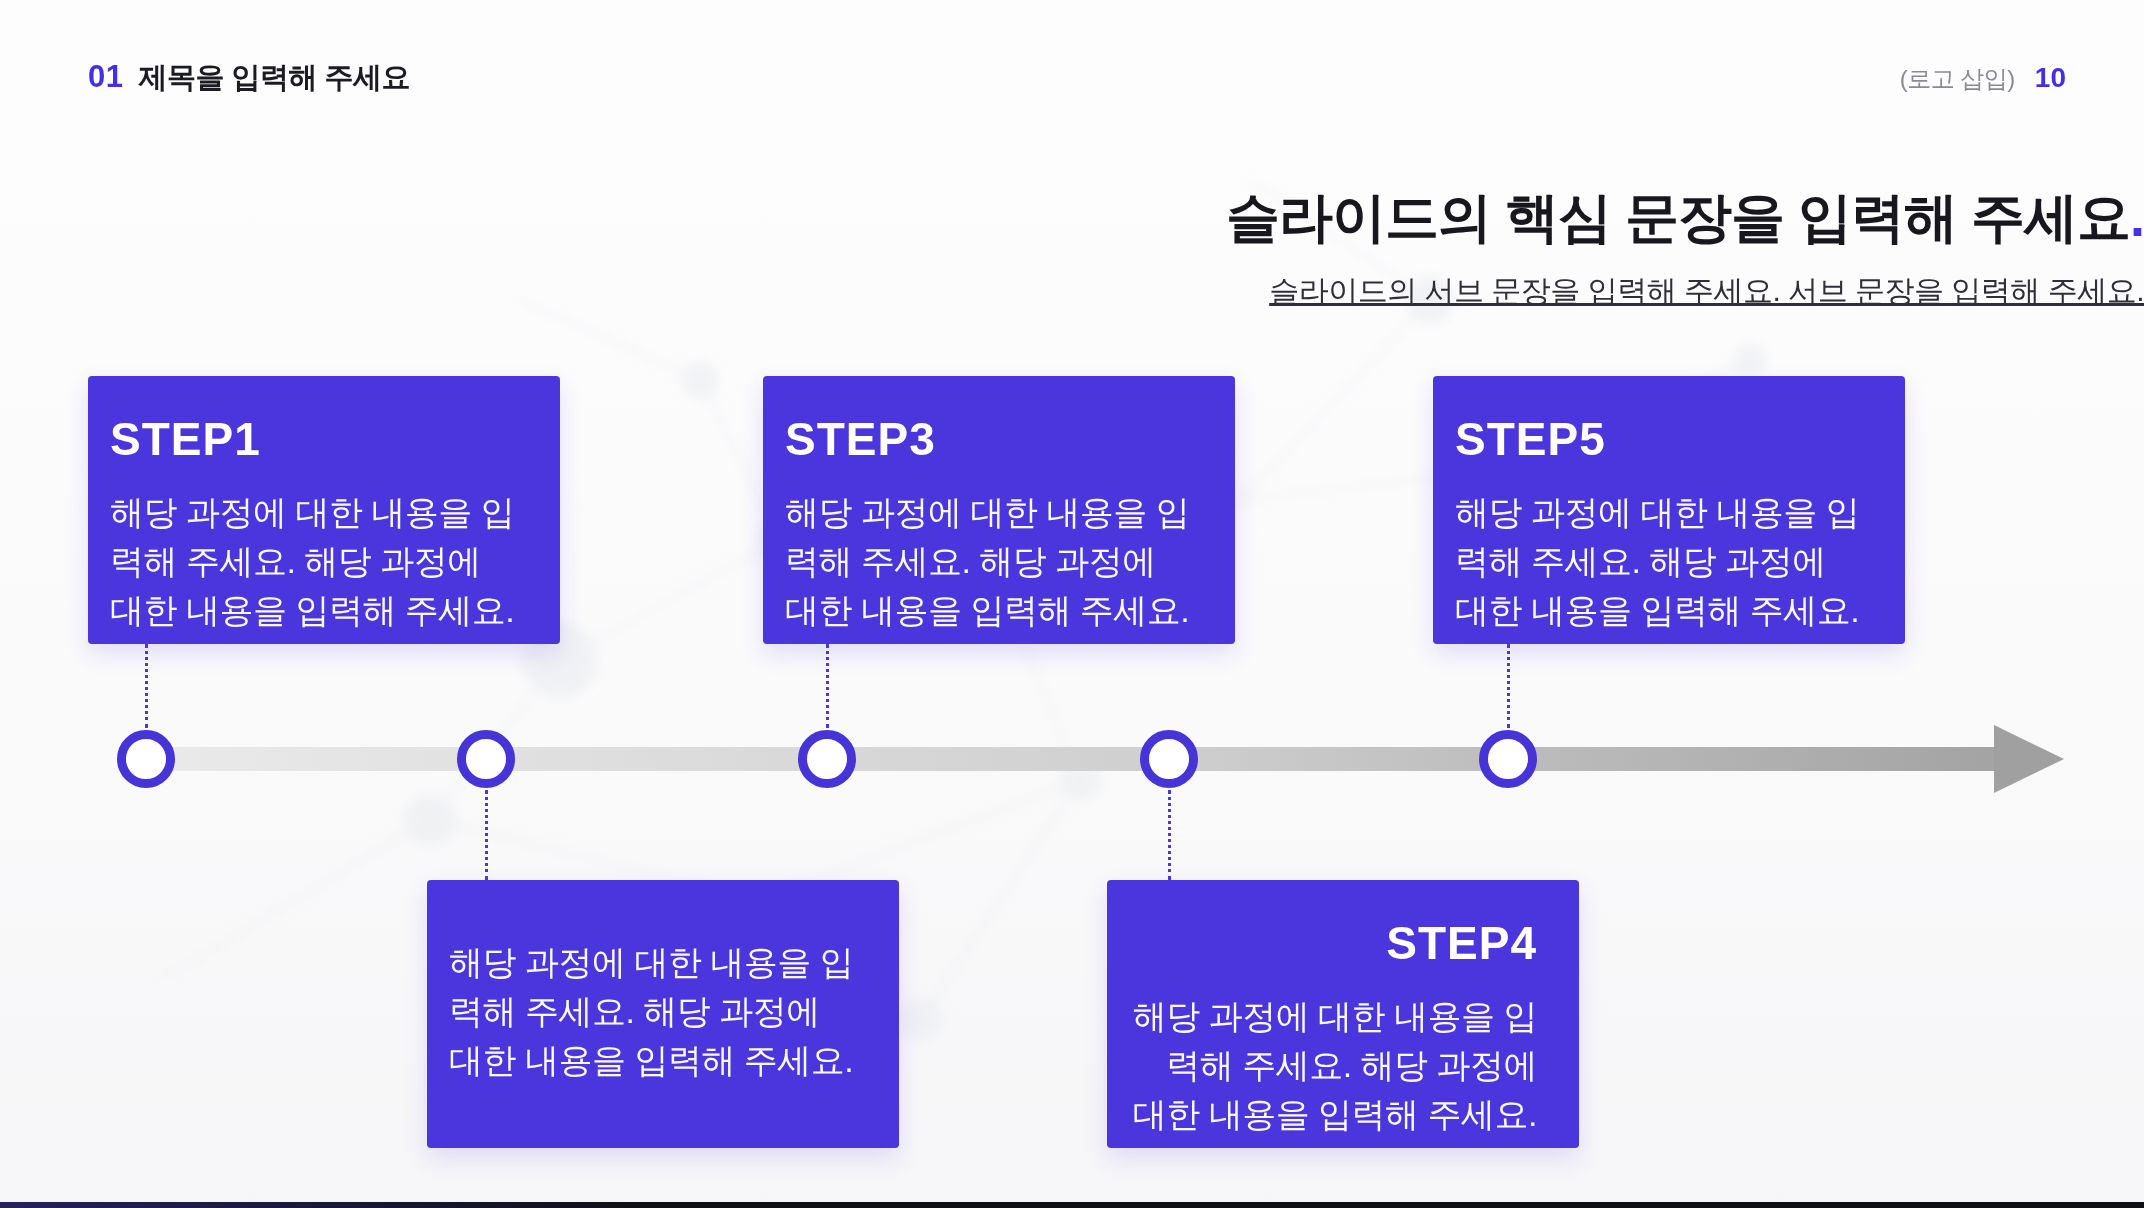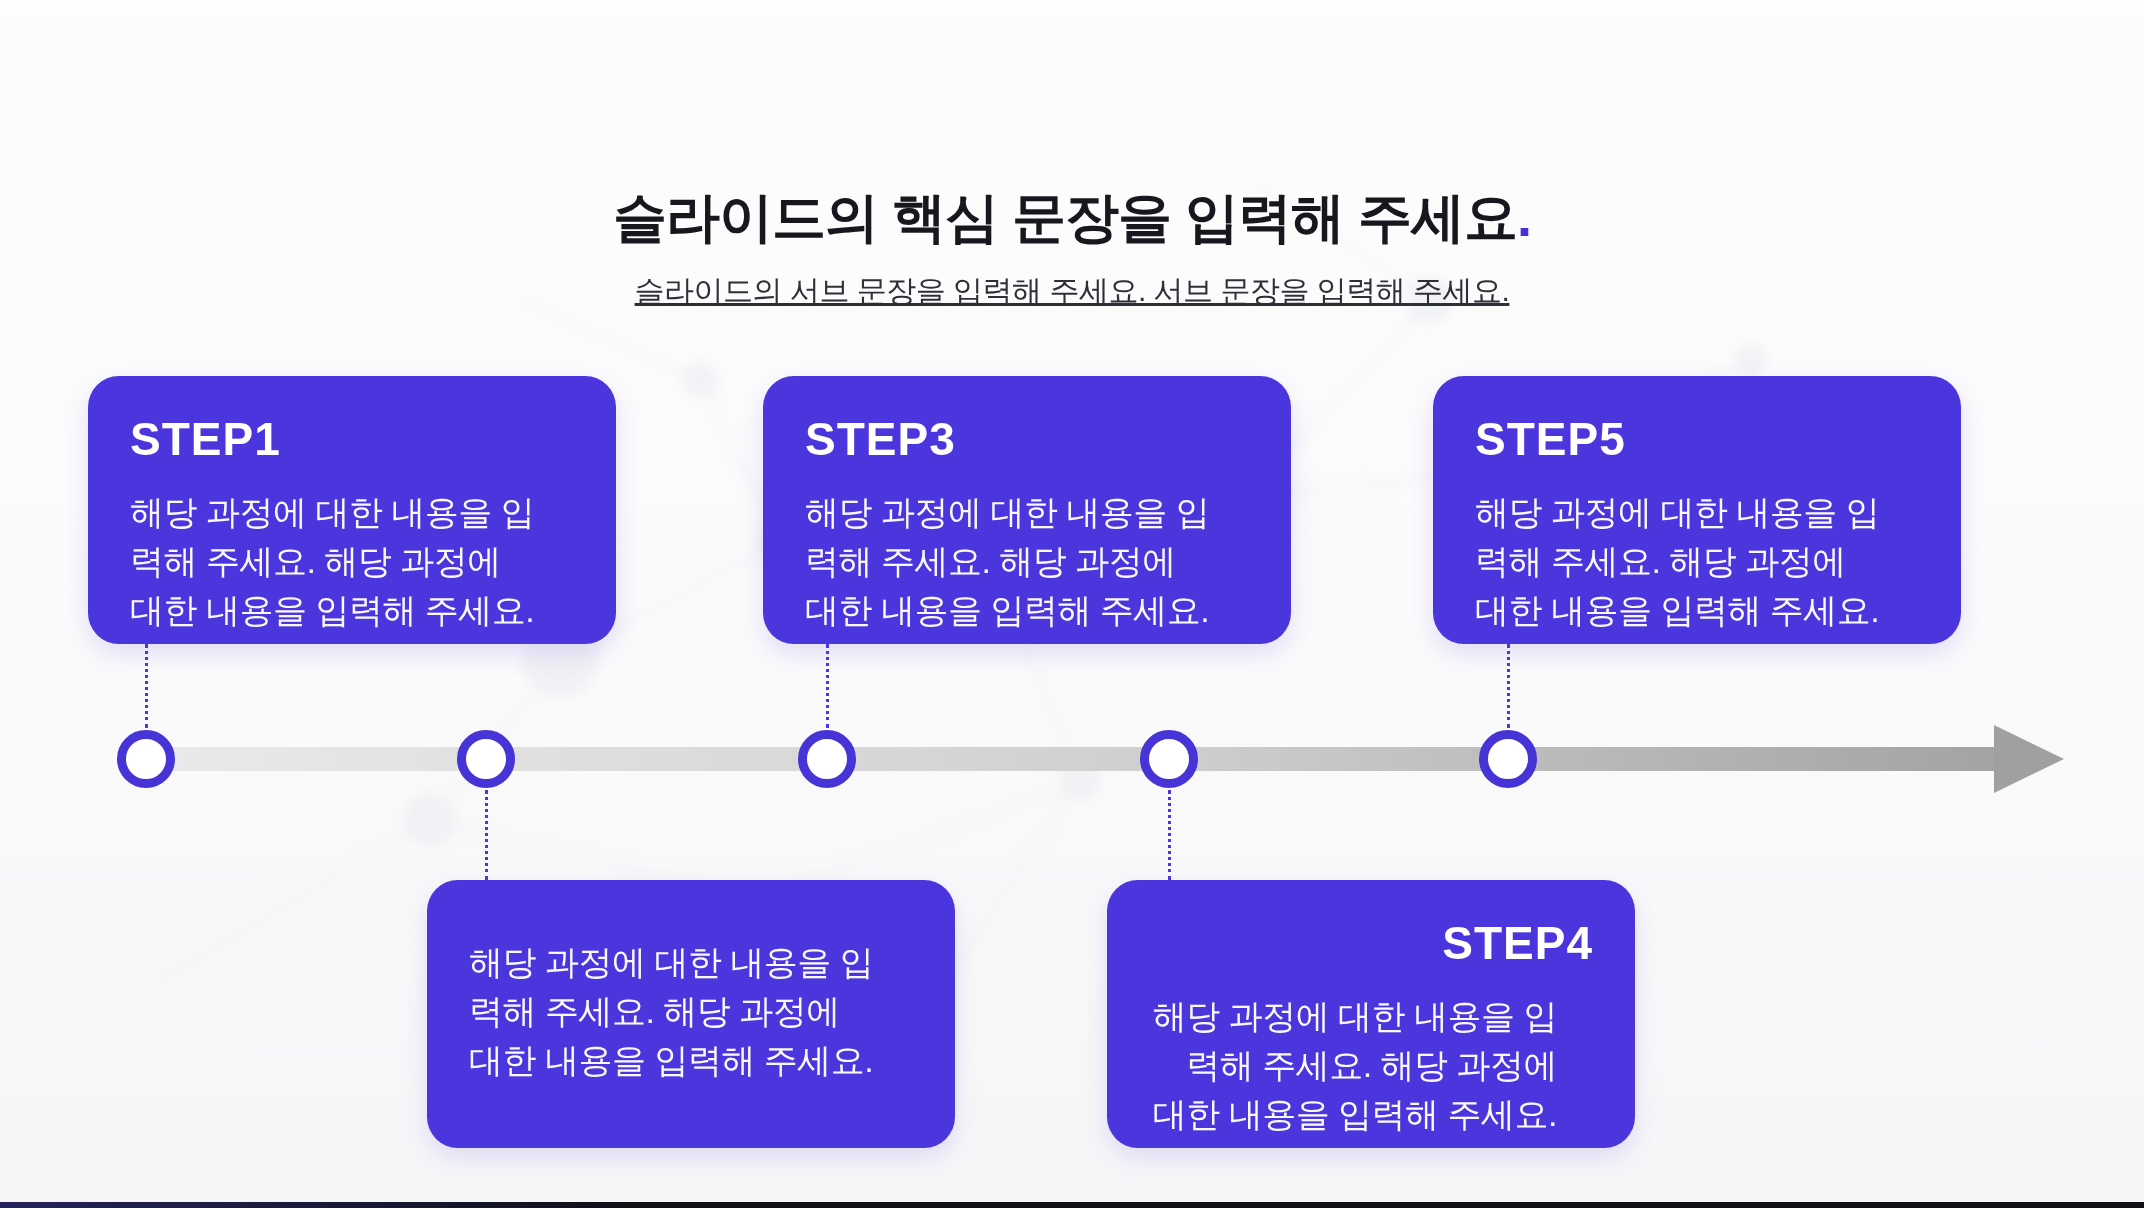--- a/index.html
+++ b/index.html
@@ -29,29 +29,29 @@
     position:absolute;top:58px;left:88px;right:78px;
     display:flex;justify-content:space-between;align-items:baseline;
   }
   .page-header .left{display:flex;align-items:baseline;gap:15px;}
   .page-index{font-size:31px;font-weight:800;color:var(--accent-text);letter-spacing:.5px;}
   .page-title{font-size:29px;font-weight:600;color:var(--header-text);letter-spacing:-0.5px;}
   .page-header .right{display:flex;align-items:baseline;gap:20px;}
   .logo-placeholder{font-size:24px;font-weight:500;color:#8A8A92;letter-spacing:-0.5px;}
   .page-number{font-size:28px;font-weight:800;color:var(--accent-text);}
   
-  .headline{position:absolute;top:182px;left:0;width:100%;text-align:center;}
+  .headline{position:absolute;top:182px;left:0;width:100%;text-align:right;}
   .headline-title{font-size:54px;font-weight:800;color:var(--title-text);letter-spacing:-1px;}
   .headline-title .period{color:var(--accent-text);}
   .headline-sub{margin-top:16px;font-size:30px;font-weight:500;color:var(--subtitle-text);letter-spacing:-0.5px;text-decoration:underline;}
   
   .card{
-    position:absolute;width:528px;height:268px;border-radius:31px;
+    position:absolute;width:472px;height:268px;border-radius:4px;
     background:var(--accent);color:var(--card-text);
-    padding:36px 42px 0 42px;
+    padding:36px 42px 0 22px;
     box-shadow:0 10px 24px rgba(75,53,220,.14);
   }
   .card-label{font-size:46px;font-weight:800;letter-spacing:1px;}
   .card-desc{margin-top:22px;font-size:34px;font-weight:400;line-height:1.44;max-width:408px;color:rgba(255,255,255,.97);letter-spacing:-0.5px;}
   .card.s1{left:88px;top:376px;}
   .card.s3{left:763px;top:376px;}
   .card.s5{left:1433px;top:376px;}
   .card.s2{left:427px;top:880px;}
   .card.s4{left:1107px;top:880px;text-align:right;}
   
@@ -105,20 +105,30 @@
       <circle cx="430" cy="820" r="26"></circle>
       <circle cx="700" cy="380" r="18"></circle>
       <circle cx="1080" cy="780" r="20"></circle>
       <circle cx="1430" cy="300" r="24"></circle>
       <circle cx="1750" cy="360" r="16"></circle>
       <circle cx="200" cy="560" r="30"></circle>
       <circle cx="920" cy="1020" r="22"></circle>
     </g>
   </svg>
 
+  <div class="page-header">
+    <div class="left">
+      <span class="page-index">01</span>
+      <span class="page-title">제목을 입력해 주세요</span>
+    </div>
+    <div class="right">
+      <span class="logo-placeholder">(로고 삽입)</span>
+      <span class="page-number">10</span>
+    </div>
+  </div>
 
   <div class="headline">
     <div class="headline-title"><span>슬라이드의 핵심 문장을 입력해 주세요</span><span class="period">.</span></div>
     <div class="headline-sub">슬라이드의 서브 문장을 입력해 주세요. 서브 문장을 입력해 주세요.</div>
   </div>
 
   <div class="timeline-bar"></div>
   <div class="timeline-arrowhead"></div>
 
   <div class="connector c1"></div>

